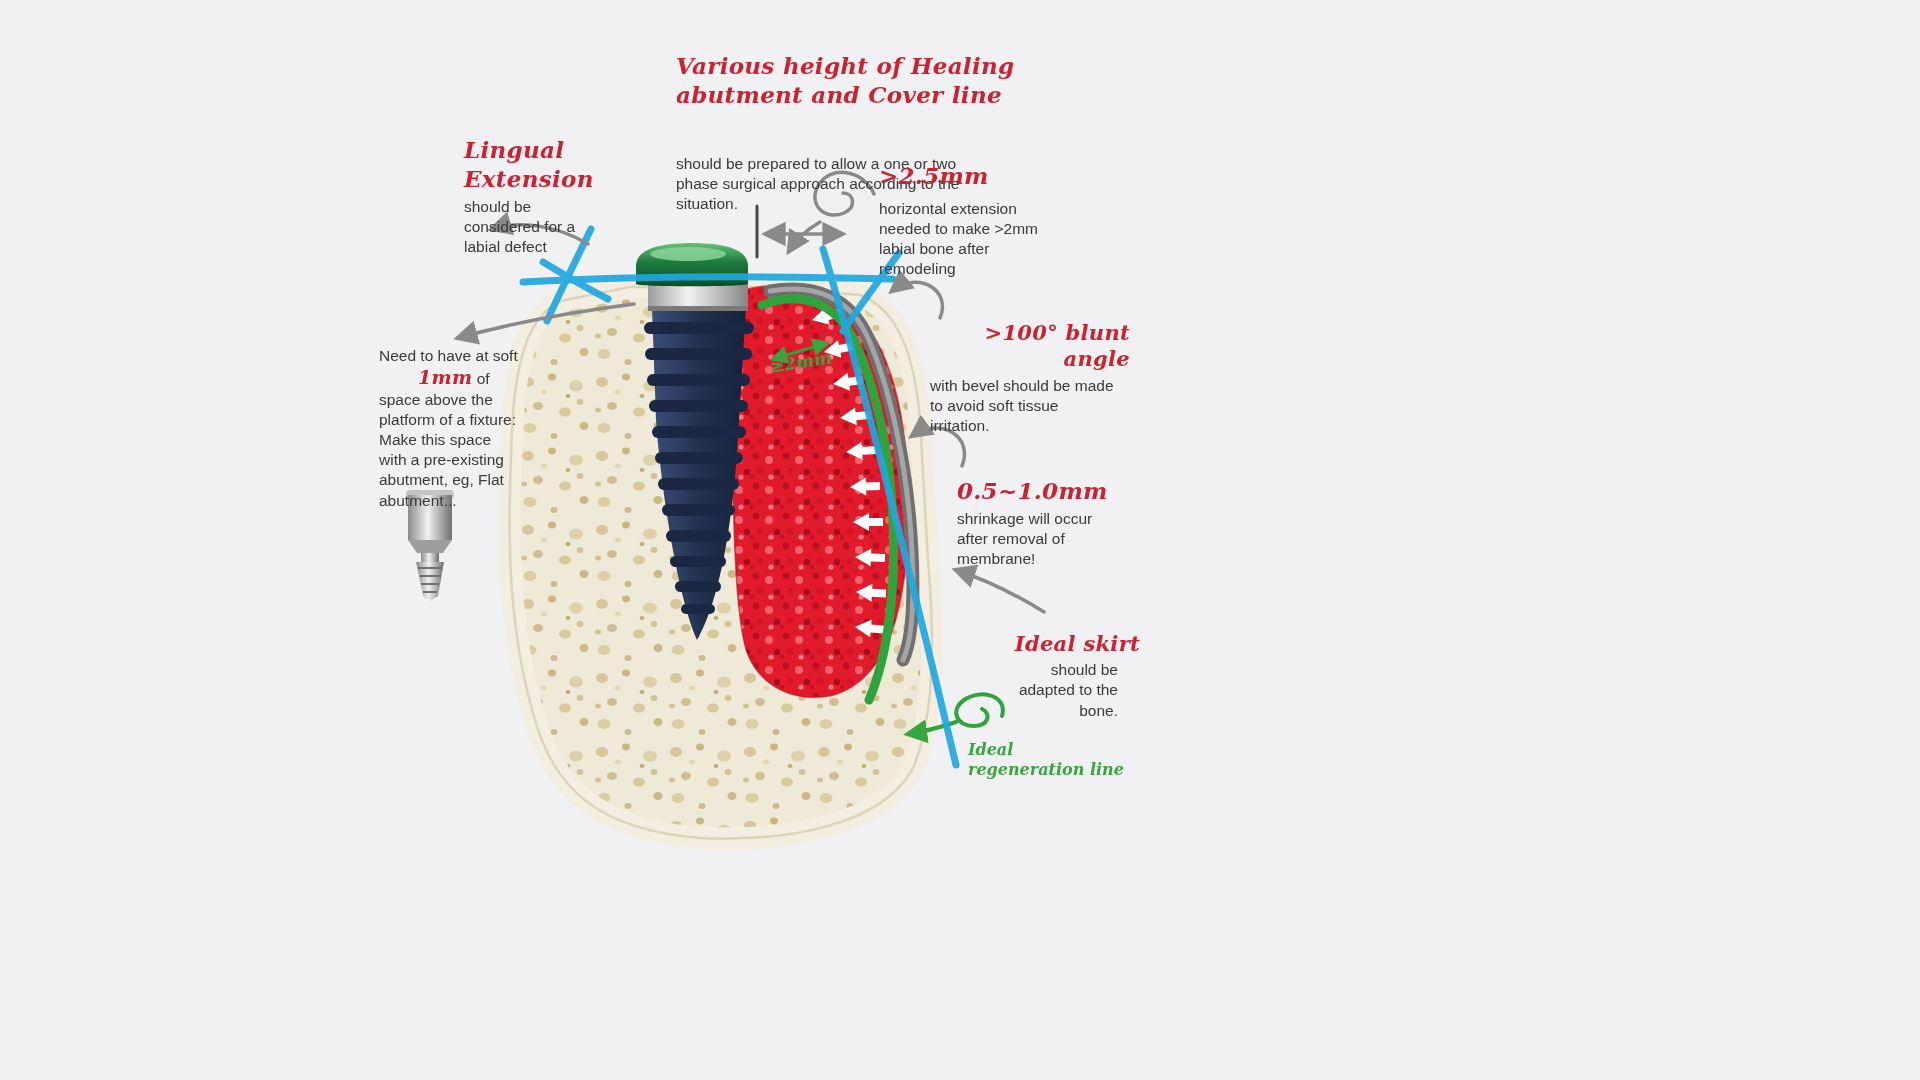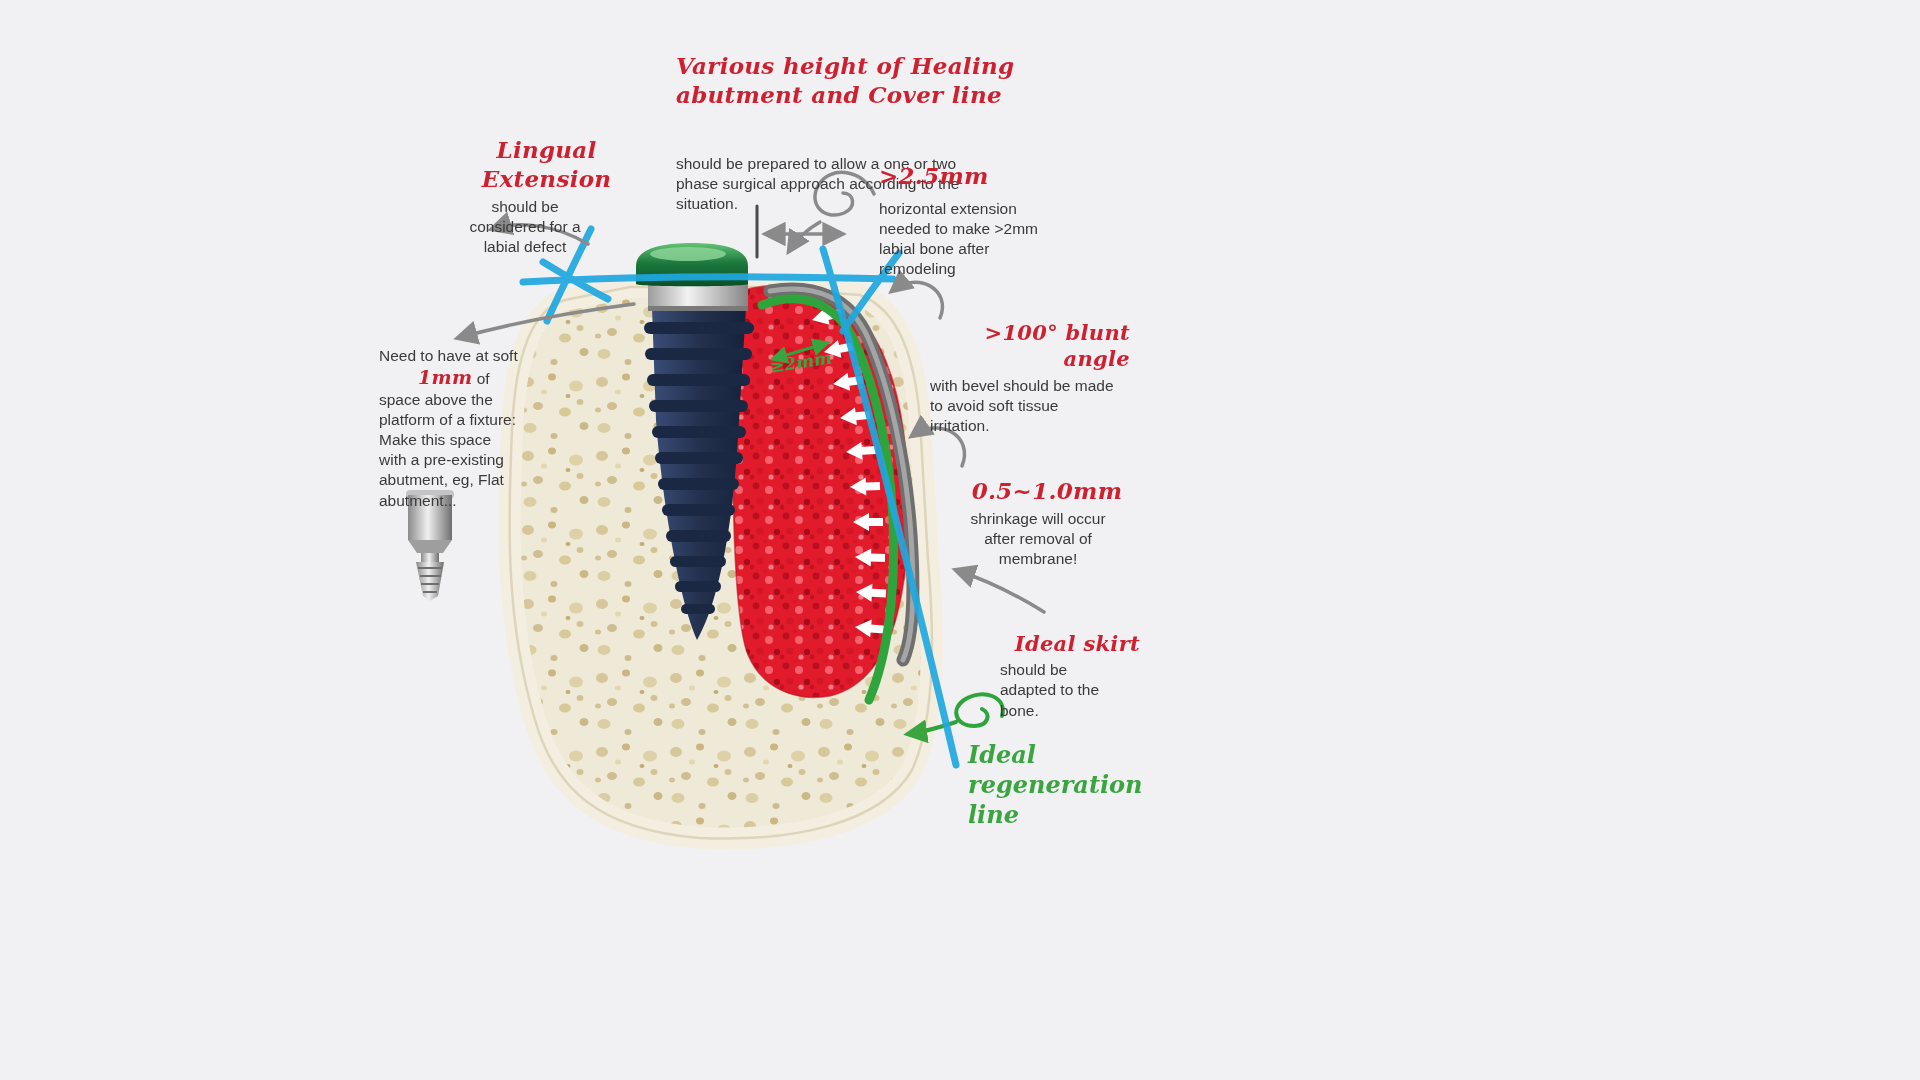--- a/index.html
+++ b/index.html
@@ -3,21 +3,21 @@
 <meta charset="utf-8">
 <style>
   html,body{margin:0;padding:0;background:#f1f1f3;}
   .stage{position:relative;width:1920px;height:1080px;background:#f1f1f3;overflow:hidden;
          font-family:"Liberation Sans",sans-serif;color:#2f2f2f;}
   .stage svg{position:absolute;left:0;top:0;}
   .note{position:absolute;}
   .hand-red{color:#cf2030;font-family:"DejaVu Serif",serif;font-style:italic;font-weight:bold;
             font-size:23px;line-height:1.25;letter-spacing:.3px;}
   .hand-green{color:#3aa43f;font-family:"DejaVu Serif",serif;font-style:italic;font-weight:bold;
-            font-size:24px;line-height:1.25;}
+            font-size:16px;line-height:1.25;}
   .hand-sm{font-size:19px;margin-left:39px;}
   .t21{font-size:21px;text-align:right;}
   .body-txt{color:#3a3a3a;font-size:15.5px;line-height:1.3;margin-top:3px;}
   .gap-label{position:absolute;transform:rotate(-9deg);font-size:17px;}
 </style>
 </head>
 <body>
 
 <div class="stage">
 
@@ -193,49 +193,49 @@
         <line x1="423" y1="592" x2="437" y2="592"></line>
       </g>
     </g>
   </svg>
 
   <div class="note" style="left:676px;top:52px;width:370px;">
     <div class="hand-red">Various height of Healing abutment and Cover line</div>
     <div class="body-txt" style="width:305px;margin-top:44px;">should be prepared to allow a one or two phase surgical approach according to the situation.</div>
   </div>
 
-  <div class="note" style="left:464px;top:136px;width:165px;text-align:center;">
+  <div class="note" style="left:464px;top:136px;width:165px;">
     <div class="hand-red">Lingual Extension</div>
     <div class="body-txt" style="width:122px;">should be considered for a labial defect</div>
   </div>
 
   <div class="note" style="left:879px;top:162px;width:200px;">
     <div class="hand-red">&gt;2.5mm</div>
     <div class="body-txt" style="width:190px;margin-top:8px;">horizontal extension needed to make &gt;2mm labial bone after remodeling</div>
   </div>
 
   <div class="note" style="left:930px;top:320px;width:200px;">
     <div class="hand-red t21">&gt;100° blunt angle</div>
     <div class="body-txt" style="width:188px;">with bevel should be made to avoid soft tissue irritation.</div>
   </div>
 
   <div class="note body-txt" style="left:379px;top:343px;width:142px;">
     <span>Need to have at soft</span>
     <span class="hand-red hand-sm">1mm</span>
     <span>of space above the platform of a fixture: Make this space with a pre-existing abutment, eg, Flat abutment...</span>
   </div>
 
-  <div class="note" style="left:957px;top:477px;width:180px;text-align:center;">
+  <div class="note" style="left:957px;top:477px;width:180px;">
     <div class="hand-red">0.5~1.0mm</div>
     <div class="body-txt" style="width:162px;">shrinkage will occur after removal of membrane!</div>
   </div>
 
   <div class="note" style="left:1000px;top:631px;width:140px;">
     <div class="hand-red t21">Ideal skirt</div>
-    <div class="body-txt" style="width:118px;">should be adapted to the bone.</div>
+    <div class="body-txt" style="width:118px;text-align:right;">should be adapted to the bone.</div>
   </div>
 
   <div class="note hand-green" style="left:968px;top:740px;width:160px;">
     <span>Ideal regeneration line</span>
   </div>
 
   <div class="gap-label hand-green" style="left:770px;top:352px;">
     <span>≥2mm</span>
   </div>
 

